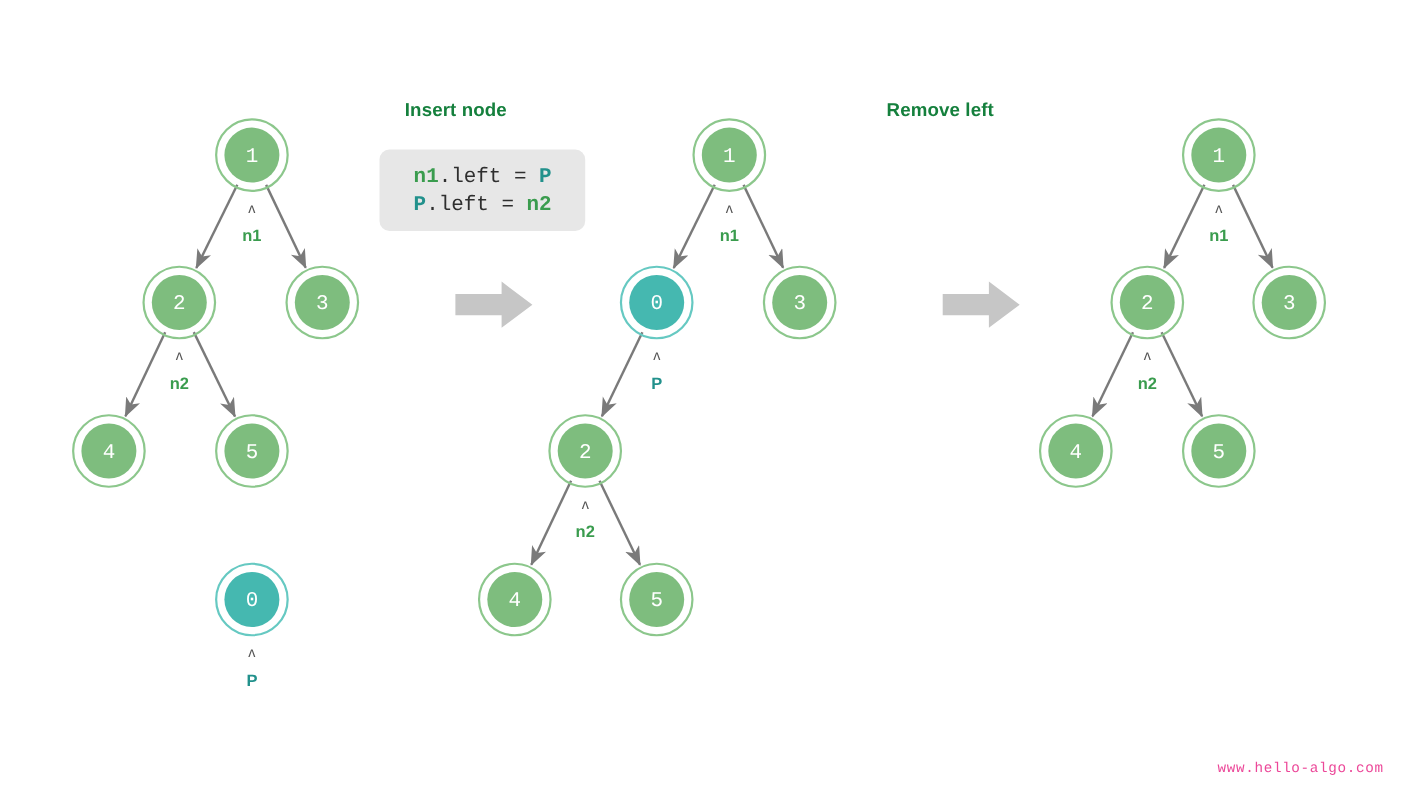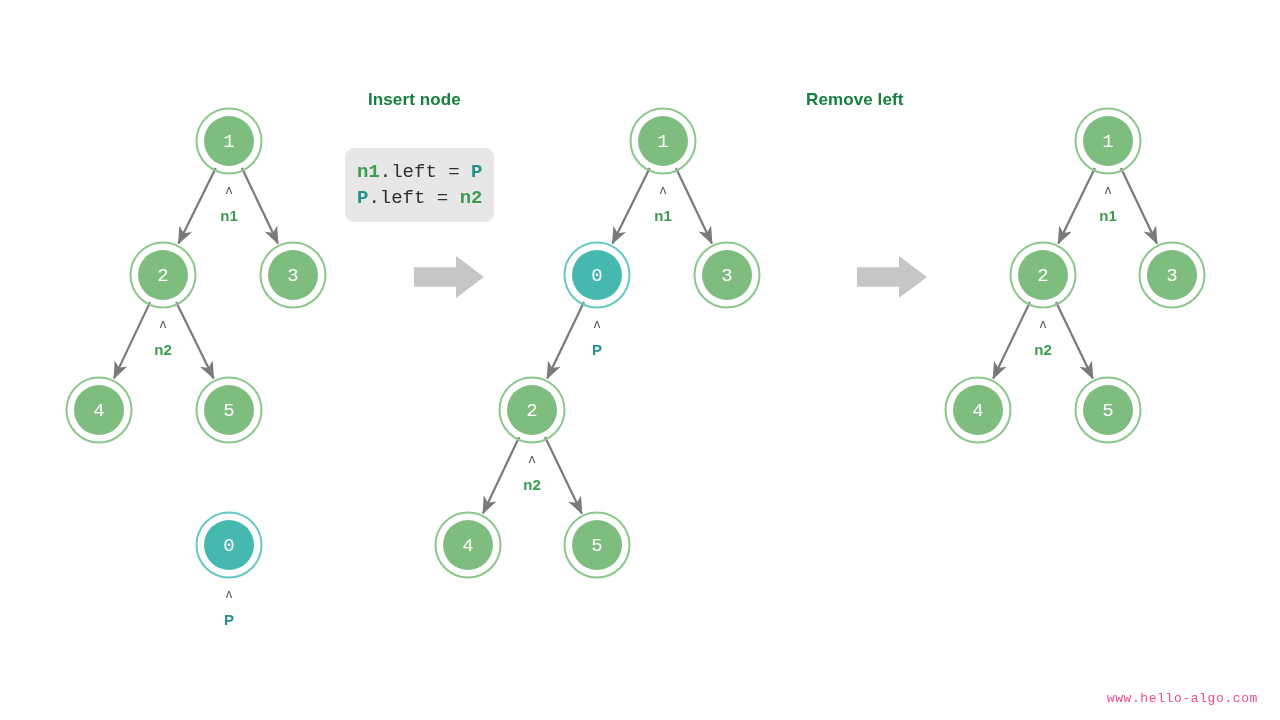--- a/index.html
+++ b/index.html
@@ -22,24 +22,23 @@
     white-space:nowrap;
     letter-spacing:.1px;
   }
   .code-box{
     position:absolute;
     background:#e7e7e7;
     border-radius:9px;
     font-family:"Liberation Mono", monospace;
     font-size:19px;
     line-height:26px;
-    padding:11px 12px;
+    padding:11px 31px;
     white-space:nowrap;
     color:#2f2f2f;
-    margin-top:12px;
   }
   .code-line{display:block;}
   .tok-n{color:#3a9c4e;font-weight:bold;}
   .tok-p{color:#22918c;font-weight:bold;}
   .tok-plain{color:#2f2f2f;}
 
   .watermark{
     position:absolute;
     right:22px;bottom:14px;
     font-family:"Liberation Mono", monospace;

